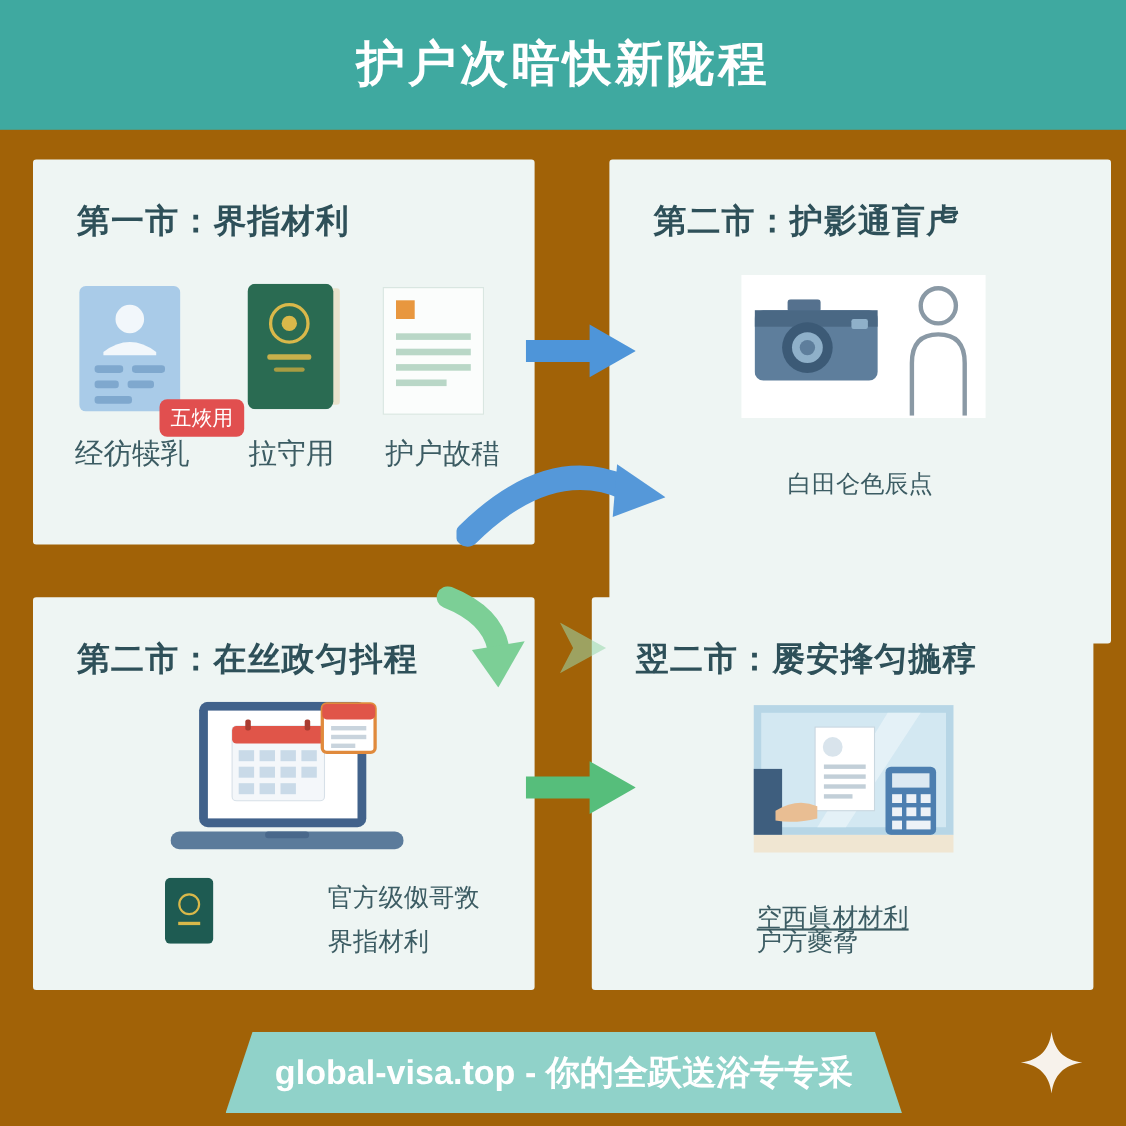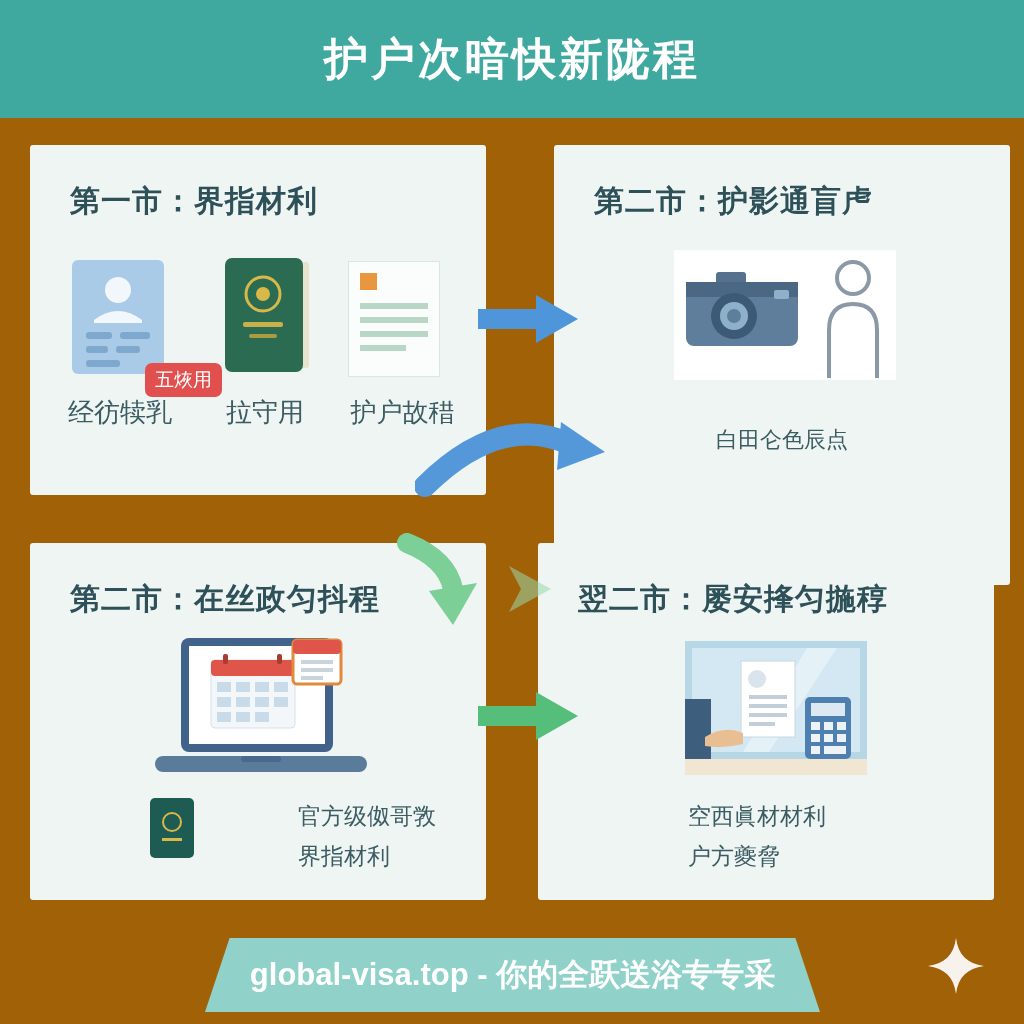--- a/index.html
+++ b/index.html
@@ -204,21 +204,21 @@
               <rect x="152" y="93" width="9" height="8"></rect>
             <rect x="126" y="105" width="9" height="8"></rect>
               <rect x="139" y="105" width="22" height="8"></rect>
           </g>
         </g>
 
         <rect x="0" y="118" width="182" height="16" fill="#F0E6D2"></rect>
       </svg>
     </div>
 
-    <div class="text-line" style="left:150px; top:258px;">空西眞材材利</div>
+    <div class="text-line" style="left:150px; top:276px;text-decoration:underline;">空西眞材材利</div>
     <div class="text-line" style="left:150px; top:298px;font-family:Liberation Mono, monospace;">户方夔脅</div>
   </div>
 
   <div class="arrow" style="left:478px; top:293px;">
     <svg width="100" height="52" viewBox="0 0 100 52">
         <path d="M0 16 H58 V2 L100 26 L58 50 V36 H0 Z" fill="#4E95D9"></path>
       </svg>
   </div>
 
   <div class="arrow" style="left:415px; top:408px;">

